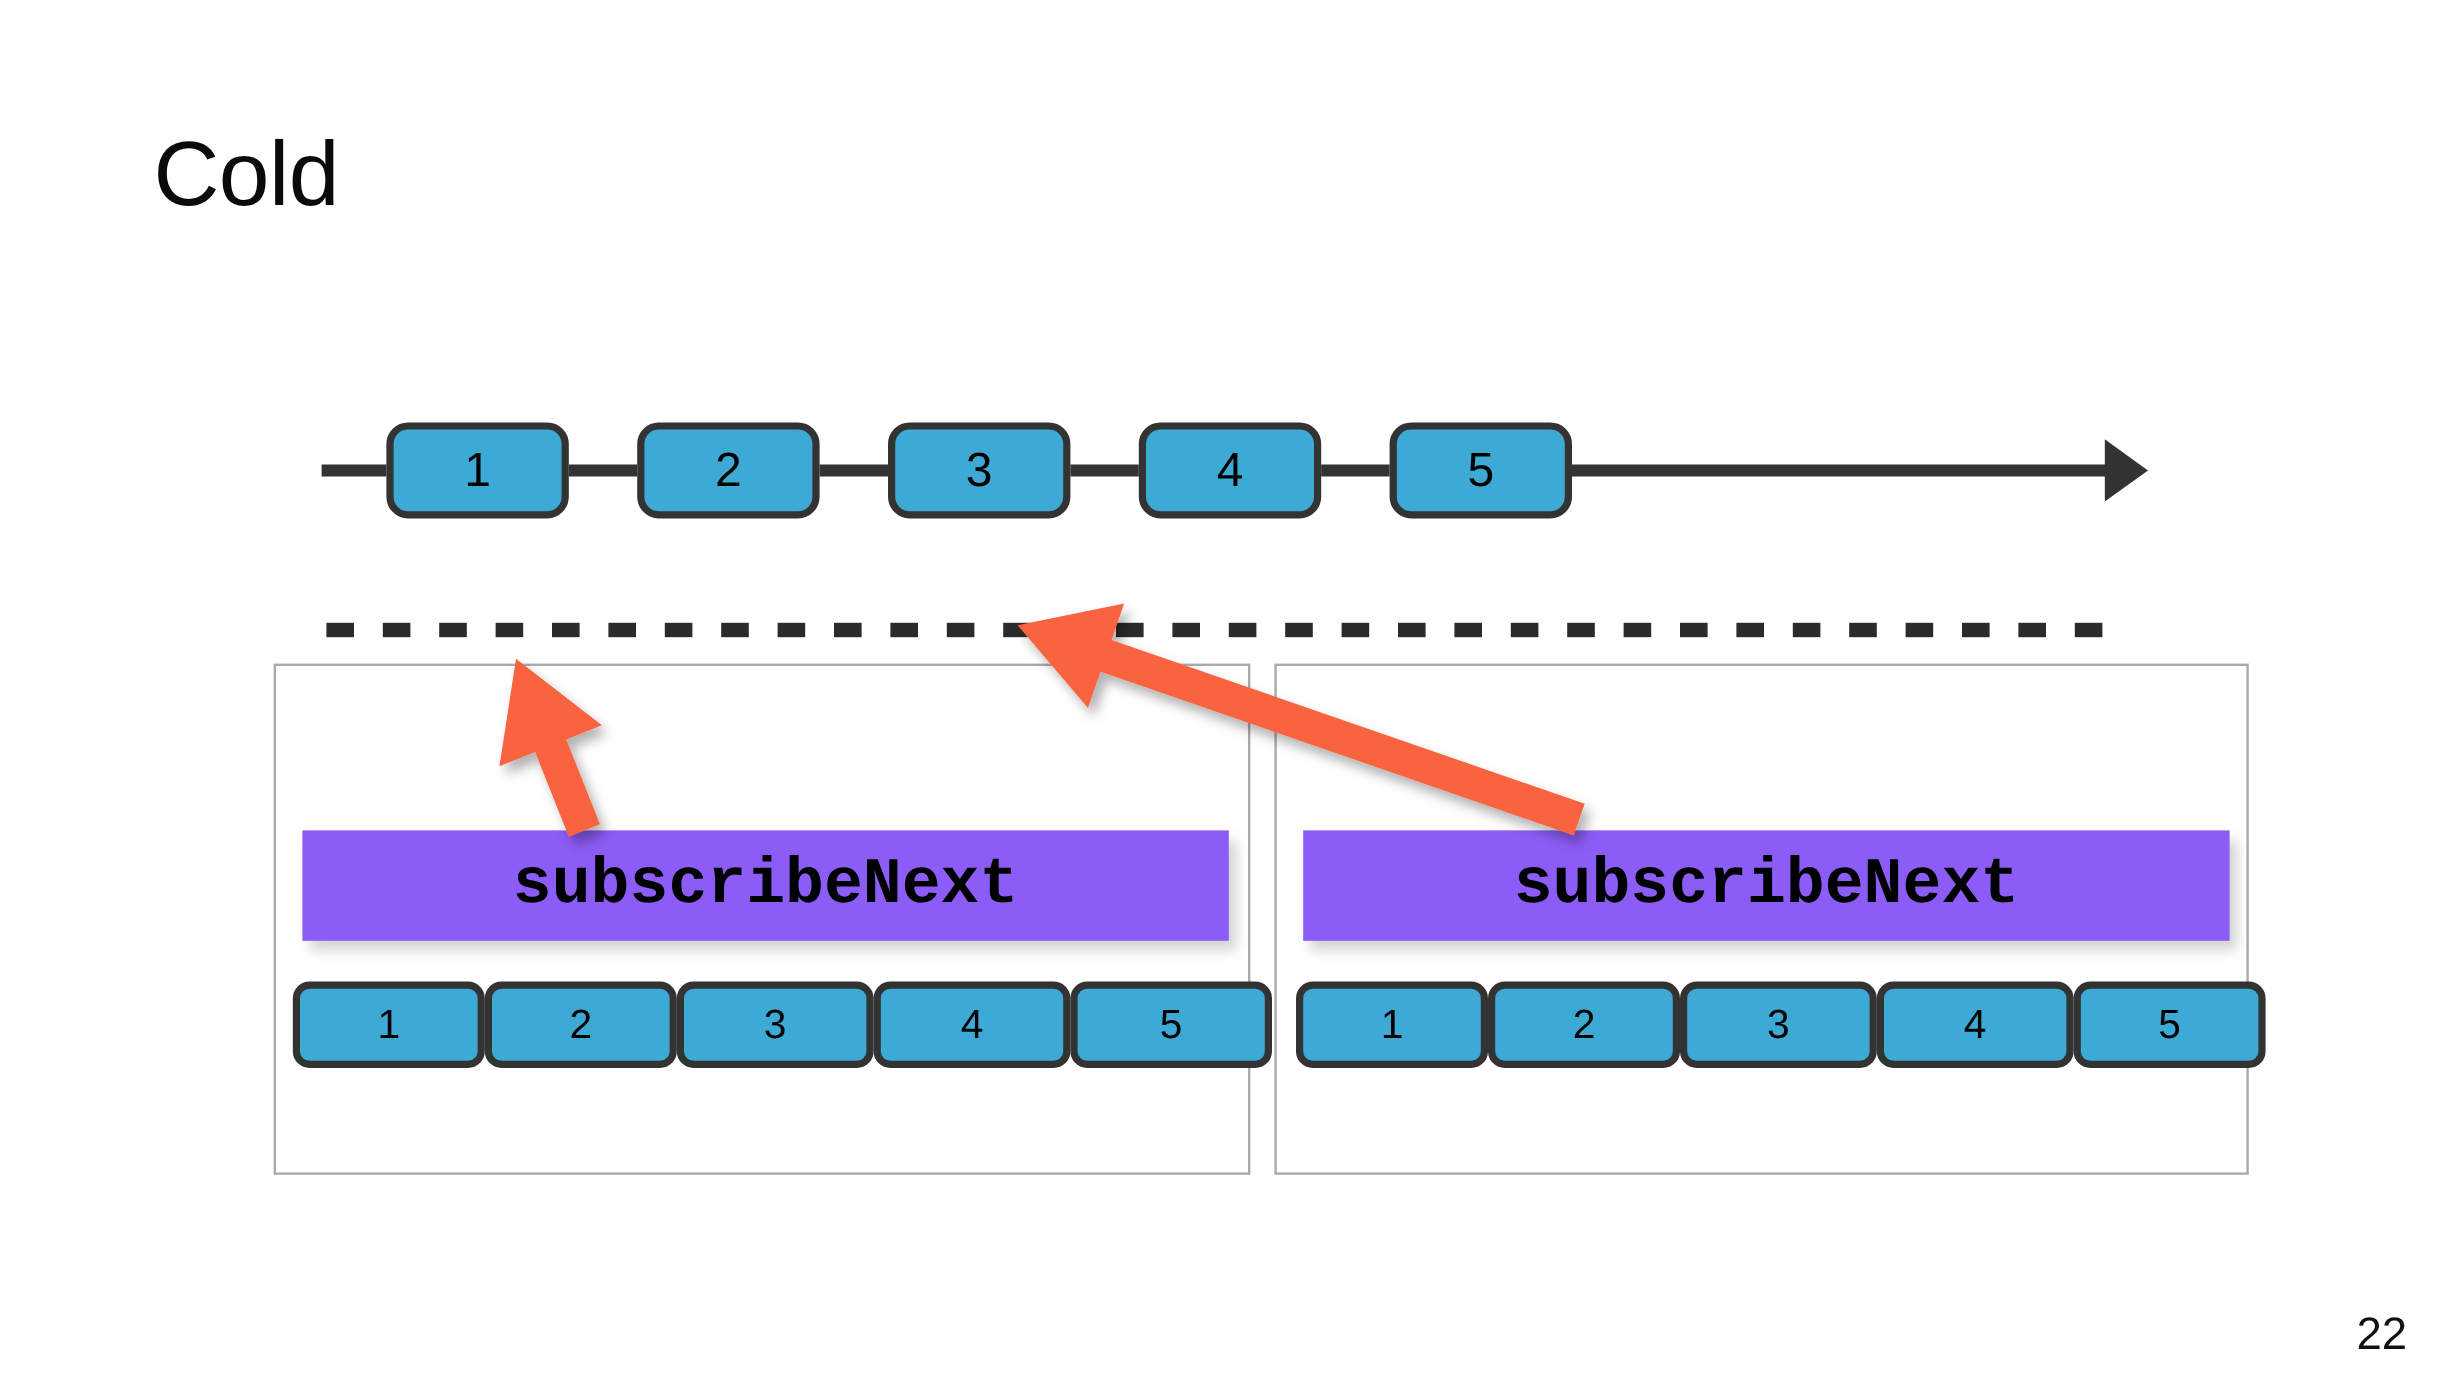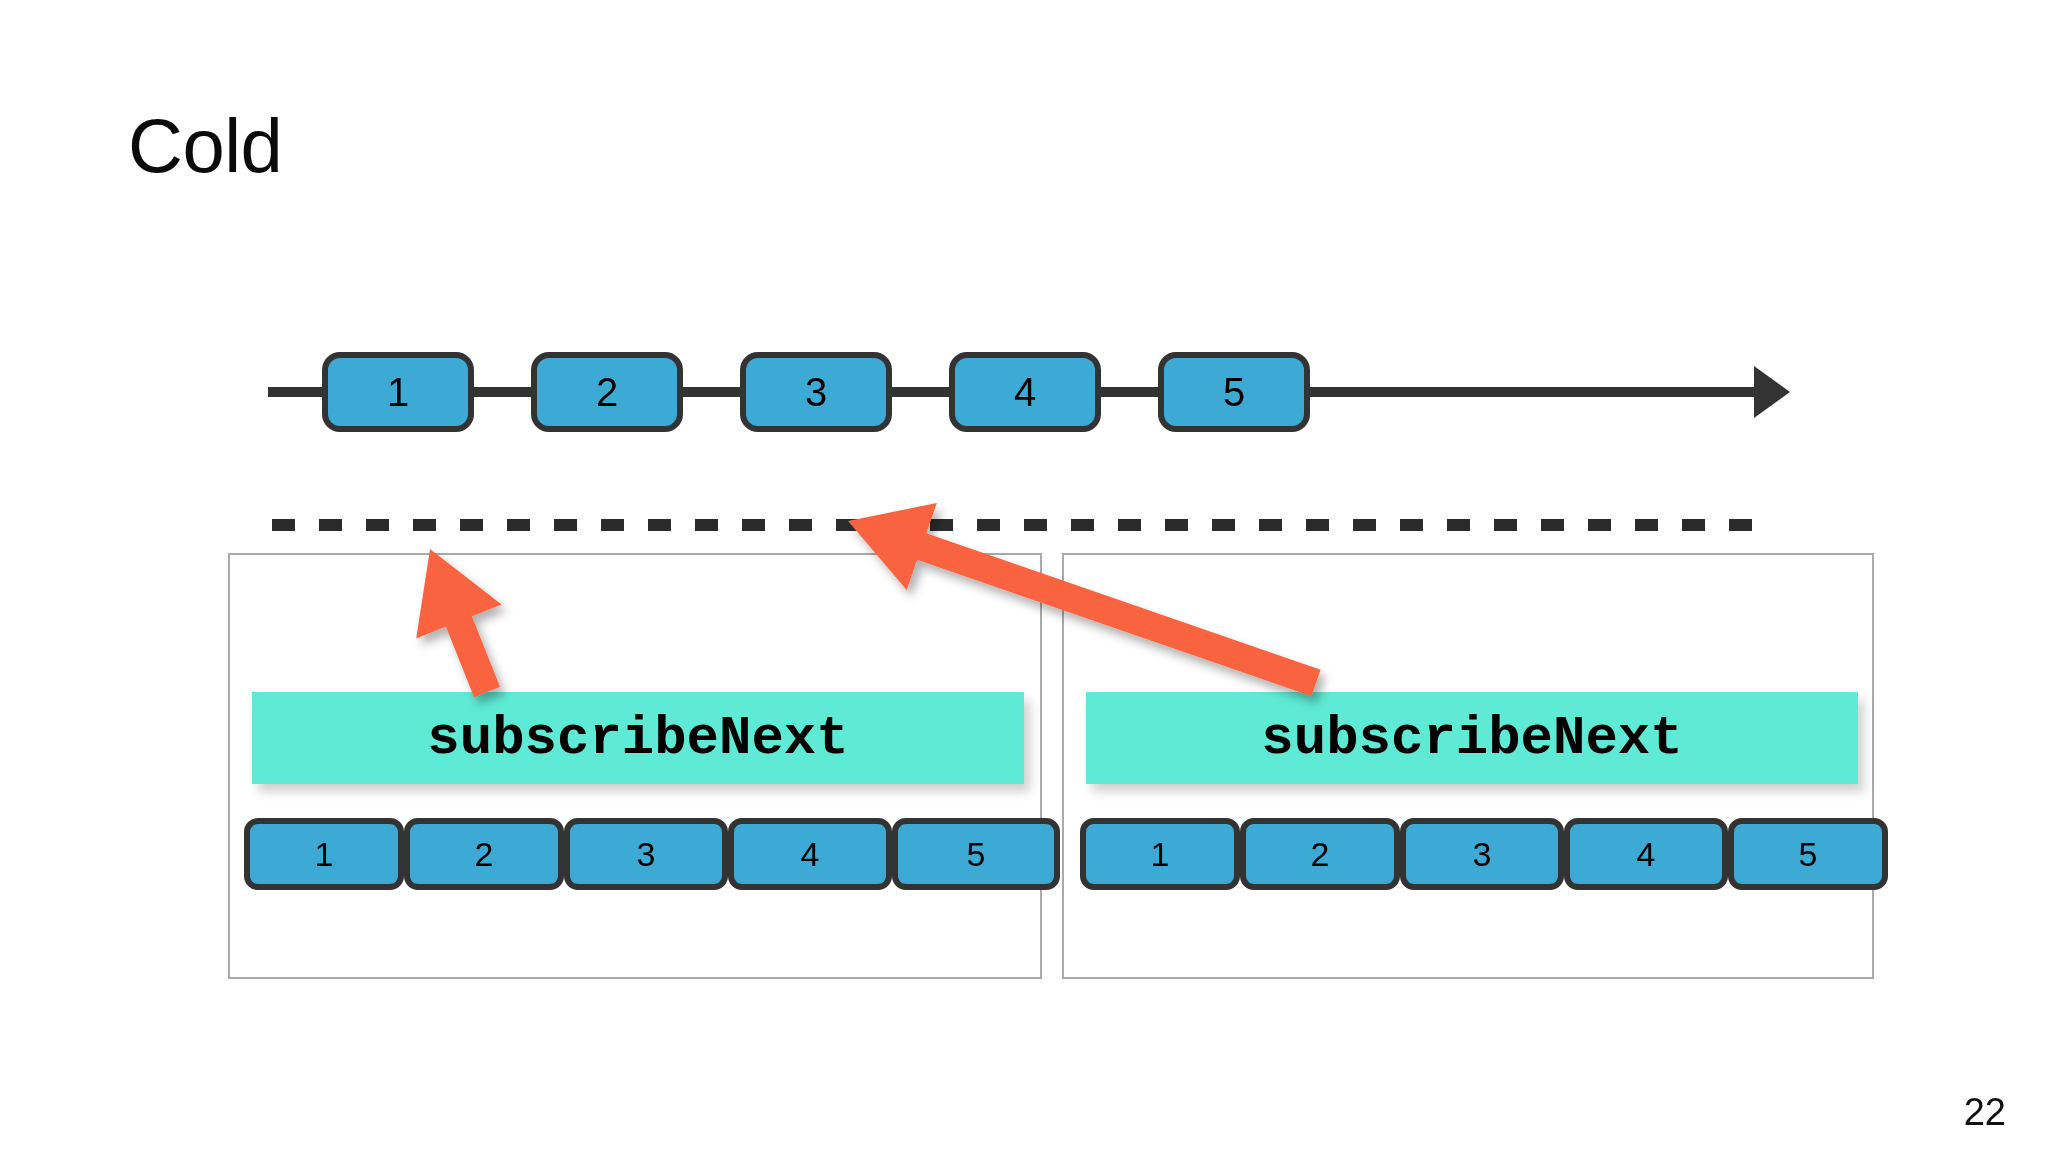--- a/index.html
+++ b/index.html
@@ -88,21 +88,21 @@
     top: 553px;
     height: 426px;
   }
   #panel-1 { left: 228px;  width: 814px; }
   #panel-2 { left: 1062px; width: 812px; }
 
   
   .sub-card {
     position: absolute;
     box-sizing: border-box;
-    background: #5eead4;
+    background: #8b5cf6;
     top: 692px;
     height: 92px;
     display: flex;
     align-items: center;
     justify-content: center;
     box-shadow: 6px 8px 10px rgba(0,0,0,0.18);
     font-family: "Liberation Mono", monospace;
     font-weight: bold;
     font-size: 54px;
     color: #000000;

